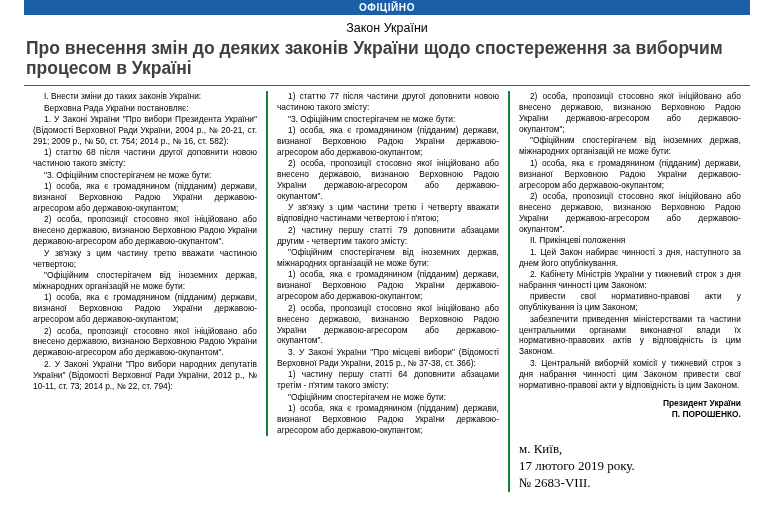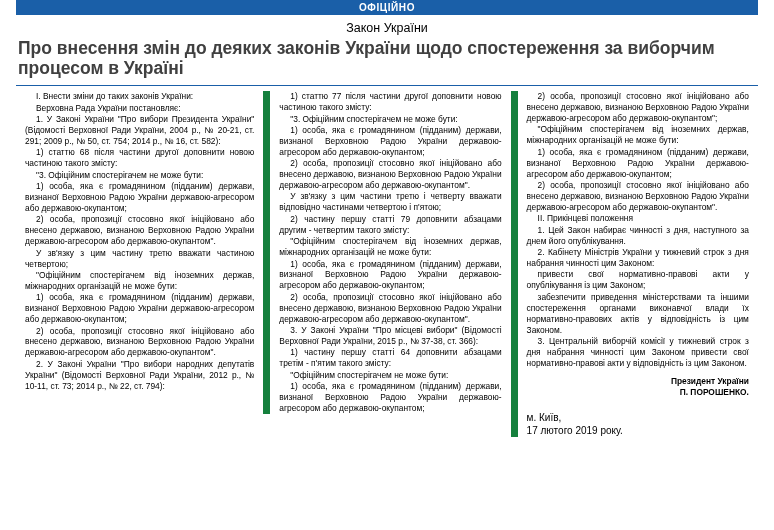--- a/index.html
+++ b/index.html
@@ -12,21 +12,21 @@
     background: #ffffff;
     font-family: "Liberation Sans", sans-serif;
     color: #000000;
     overflow: hidden;
   }
   .page {
     position: relative;
     width: 774px;
     height: 477px;
     box-sizing: border-box;
-    padding: 0 16px;
+    padding: 0 24px;
   }
   
   .banner {
     width: 100%;
     height: 15px;
     background: #1a5fa8;
     color: #ffffff;
     text-align: center;
     font-size: 10px;
     font-weight: bold;
@@ -64,37 +64,38 @@
   .col {
     width: 33.33%;
     box-sizing: border-box;
     padding: 0 9px;
     font-size: 8.4px;
     line-height: 1.30;
     text-align: justify;
     position: relative;
   }
   .col + .col {
-    border-left: 7px solid #15803d;
+    border-left: 2px solid #15803d;
   }
   .col p {
     margin: 0 0 0.5px 0;
     text-indent: 11px;
   }
   .sig {
     margin-top: 7px;
     text-align: right;
     font-weight: bold;
     font-size: 8.4px;
     line-height: 1.3;
   }
   .place {
-    margin-top: 13px;
-    font-size: 10px;
+    margin-top: 22px;
+    font-size: 13px;
     line-height: 1.3;
+    font-family: Liberation Serif, serif;
   }
   .place p { text-indent: 0; margin: 0; }
 </style>
 </head>
 <body>
 
 <div class="page">
 
   <div class="banner">ОФІЦІЙНО</div>
 
@@ -139,28 +140,29 @@
 
     <div class="col">
       <p>2) особа, пропозиції стосовно якої ініційовано або внесено державою, визнаною Верховною Радою України державою-агресором або державою-окупантом";</p>
       <p>"Офіційним спостерігачем від іноземних держав, міжнародних організацій не може бути:</p>
       <p>1) особа, яка є громадянином (підданим) держави, визнаної Верховною Радою України державою-агресором або державою-окупантом;</p>
       <p>2) особа, пропозиції стосовно якої ініційовано або внесено державою, визнаною Верховною Радою України державою-агресором або державою-окупантом".</p>
       <p>II. Прикінцеві положення</p>
       <p>1. Цей Закон набирає чинності з дня, наступного за днем його опублікування.</p>
       <p>2. Кабінету Міністрів України у тижневий строк з дня набрання чинності цим Законом:</p>
       <p>привести свої нормативно-правові акти у опублікування із цим Законом;</p>
-      <p>забезпечити приведення міністерствами та іншими спостереження органами виконавчої влади їх нормативно-правових актів у відповідність із цим Законом.</p>
+      <p>забезпечити приведення міністерствами та частини центральними органами виконавчої влади їх нормативно-правових актів у відповідність із цим Законом.</p>
       <p>3. Центральній виборчій комісії у тижневий строк з дня набрання чинності цим Законом привести свої нормативно-правові акти у відповідність із цим Законом.</p>
 
       <div class="sig">
         <div>Президент України</div>
         <div>П. ПОРОШЕНКО.</div>
       </div>
 
       <div class="place">
         <p>м. Київ,</p>
         <p>17 лютого 2019 року.</p>
+        <p>№ 2683-VIII.</p>
       </div>
     </div>
 
   </div>
 </div>
 
 </body></html>

